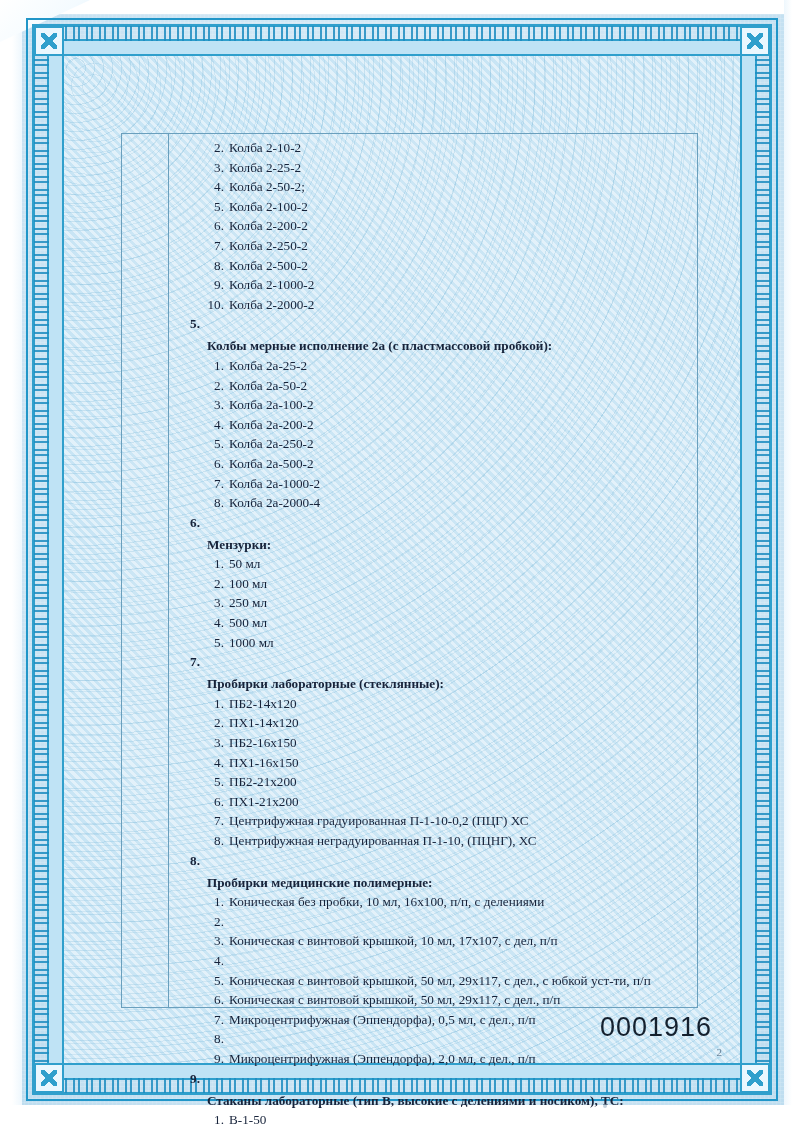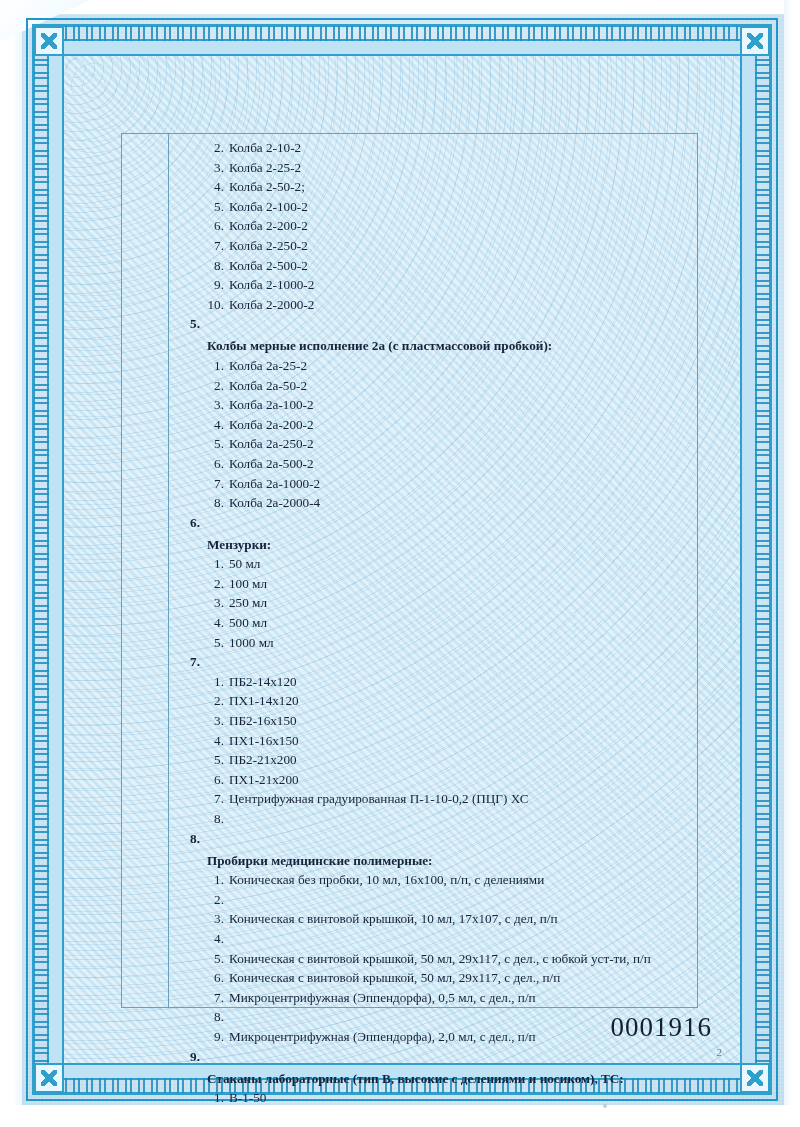--- a/index.html
+++ b/index.html
@@ -166,21 +166,21 @@
   .lvl1 > .txt{ font-weight:bold;margin-top:22px; }
   .lvl2{ padding-left:26px; }
   .lvl2 > .num{ width:18px; margin-right:5px; }
   .txt{ display:inline-block; }
 
   
   .serial{
     position:absolute;
     right:88px;
     top:1012px;
-    font-family:Liberation Serif, serif;
+    font-family:Liberation Sans, sans-serif;
     font-size:27px;
     letter-spacing:1px;
     color:#14202e;
   }
   .page-mark{
     position:absolute;
     right:78px;
     top:1046px;
     font-family:"Liberation Serif", serif;
     font-size:11px;
@@ -319,20 +319,21 @@
         <div class="row lvl2">
           <span class="num">4.</span>
           <span class="txt">500 мл</span>
         </div>
         <div class="row lvl2">
           <span class="num">5.</span>
           <span class="txt">1000 мл</span>
         </div>
         <div class="row lvl1">
           <span class="num">7.</span>
+          <span class="txt">Пробирки лабораторные (стеклянные):</span>
         </div>
         <div class="row lvl2">
           <span class="num">1.</span>
           <span class="txt">ПБ2-14х120</span>
         </div>
         <div class="row lvl2">
           <span class="num">2.</span>
           <span class="txt">ПХ1-14х120</span>
         </div>
         <div class="row lvl2">
@@ -350,20 +351,21 @@
         <div class="row lvl2">
           <span class="num">6.</span>
           <span class="txt">ПХ1-21х200</span>
         </div>
         <div class="row lvl2">
           <span class="num">7.</span>
           <span class="txt">Центрифужная градуированная П-1-10-0,2 (ПЦГ) ХС</span>
         </div>
         <div class="row lvl2">
           <span class="num">8.</span>
+          <span class="txt">Центрифужная неградуированная П-1-10, (ПЦНГ), ХС</span>
         </div>
         <div class="row lvl1">
           <span class="num">8.</span>
           <span class="txt">Пробирки медицинские полимерные:</span>
         </div>
         <div class="row lvl2">
           <span class="num">1.</span>
           <span class="txt">Коническая без пробки, 10 мл, 16х100, п/п, с делениями</span>
         </div>
         <div class="row lvl2">

